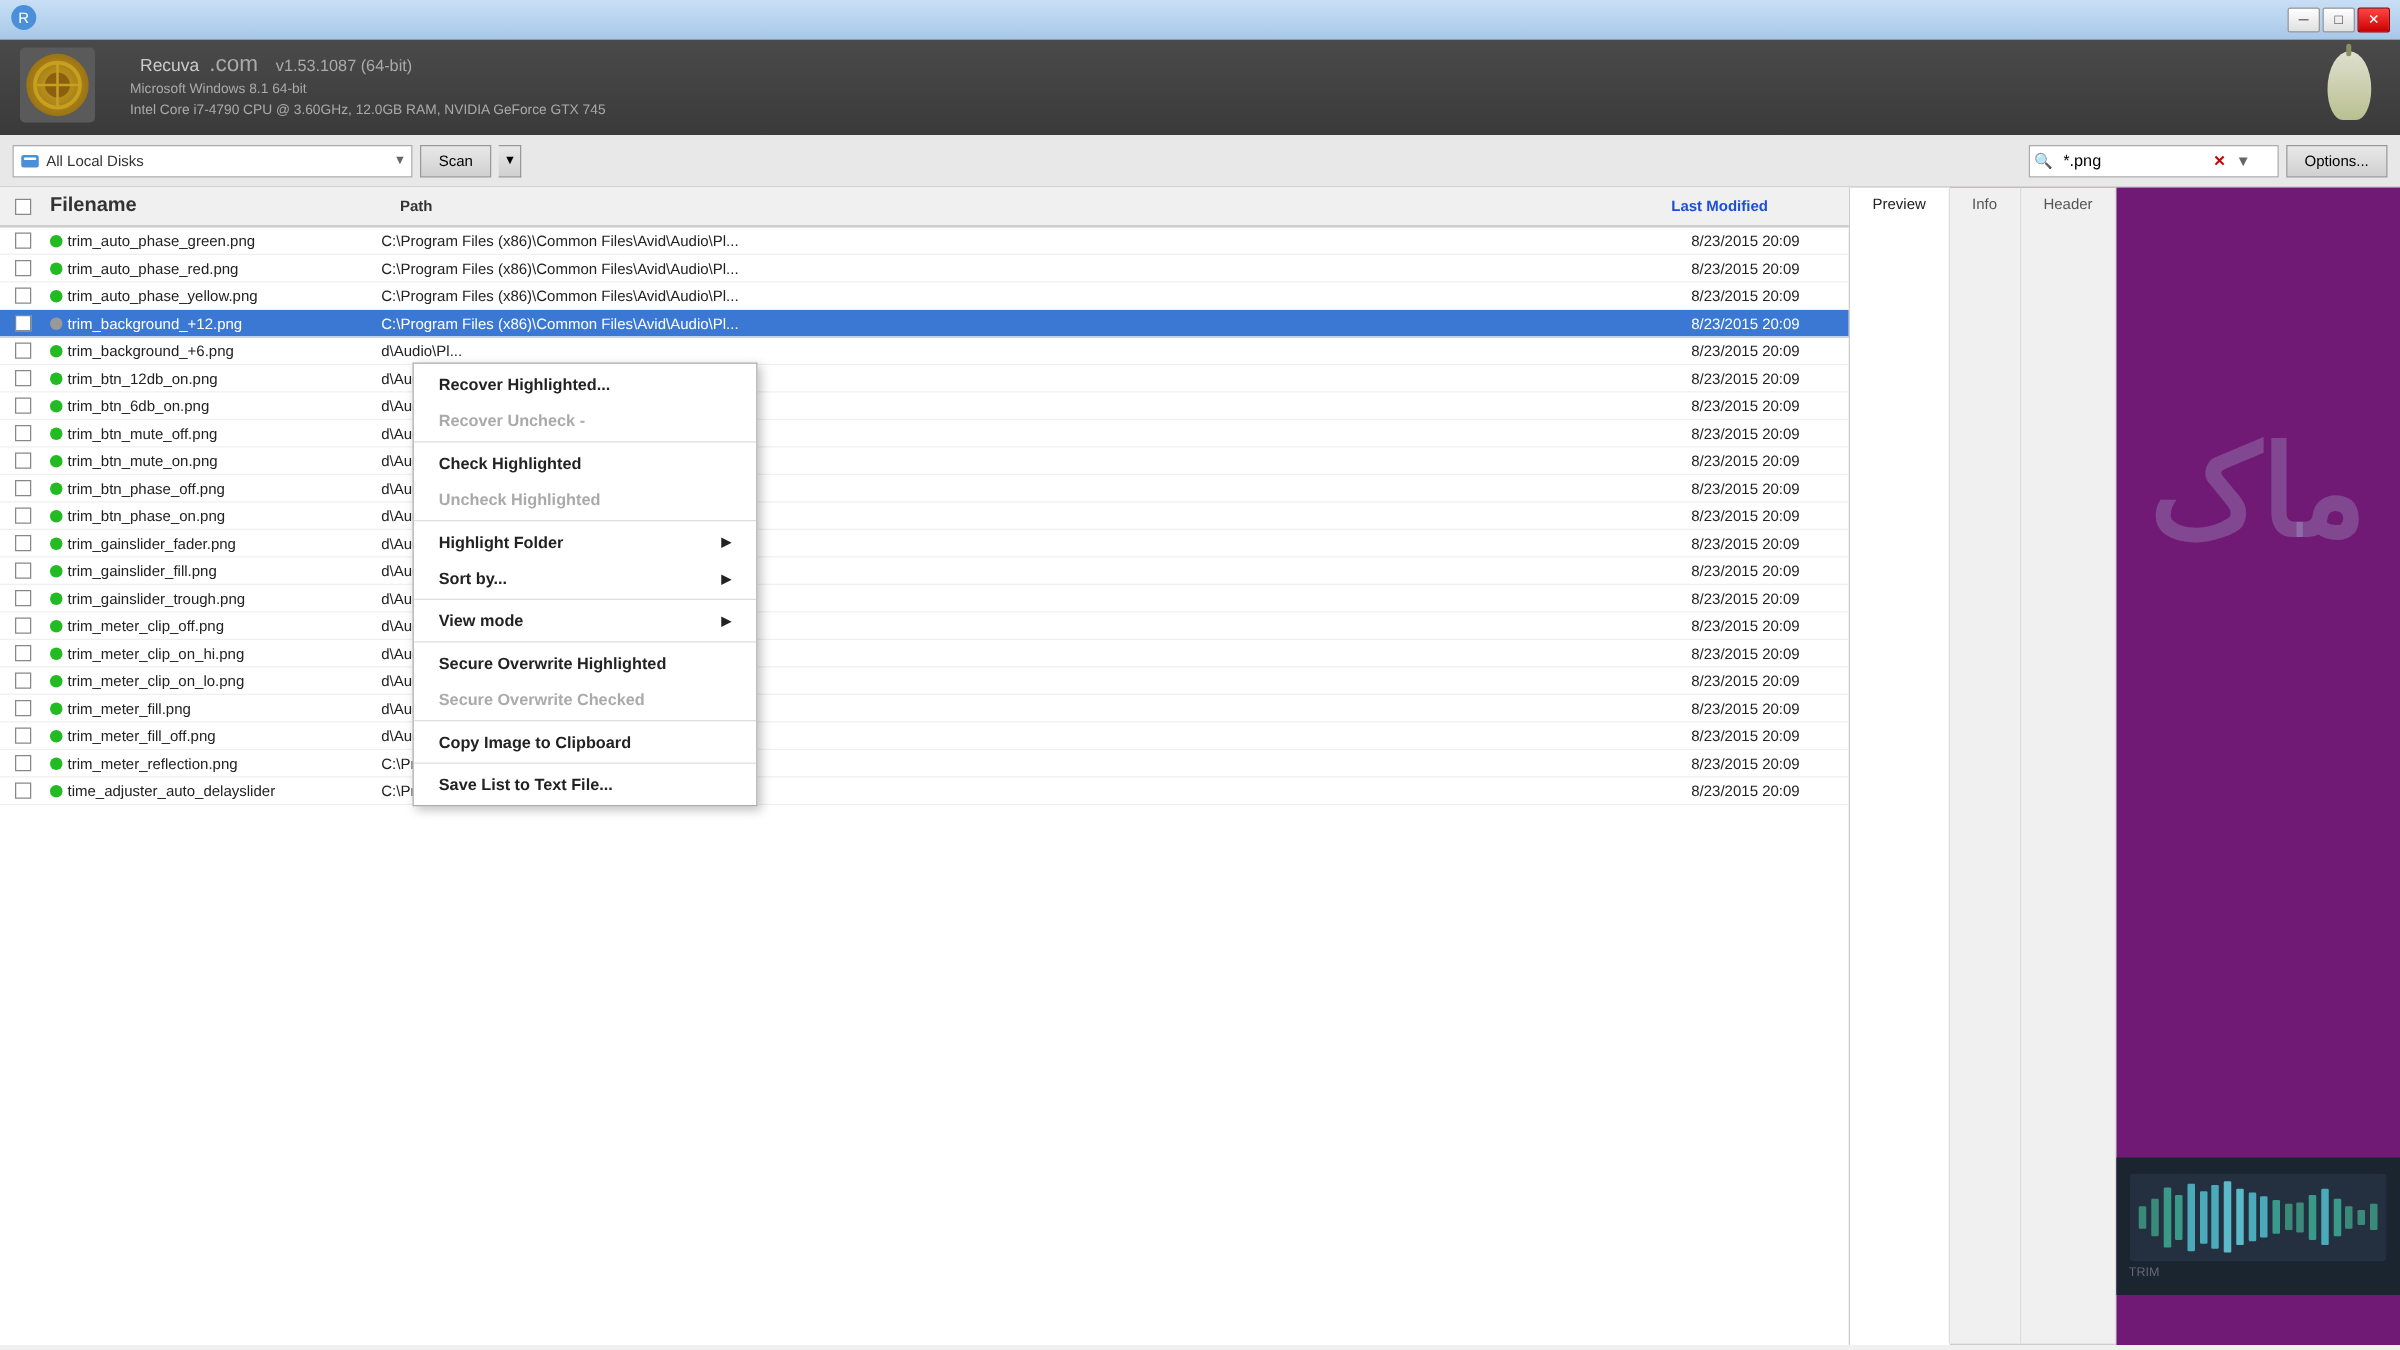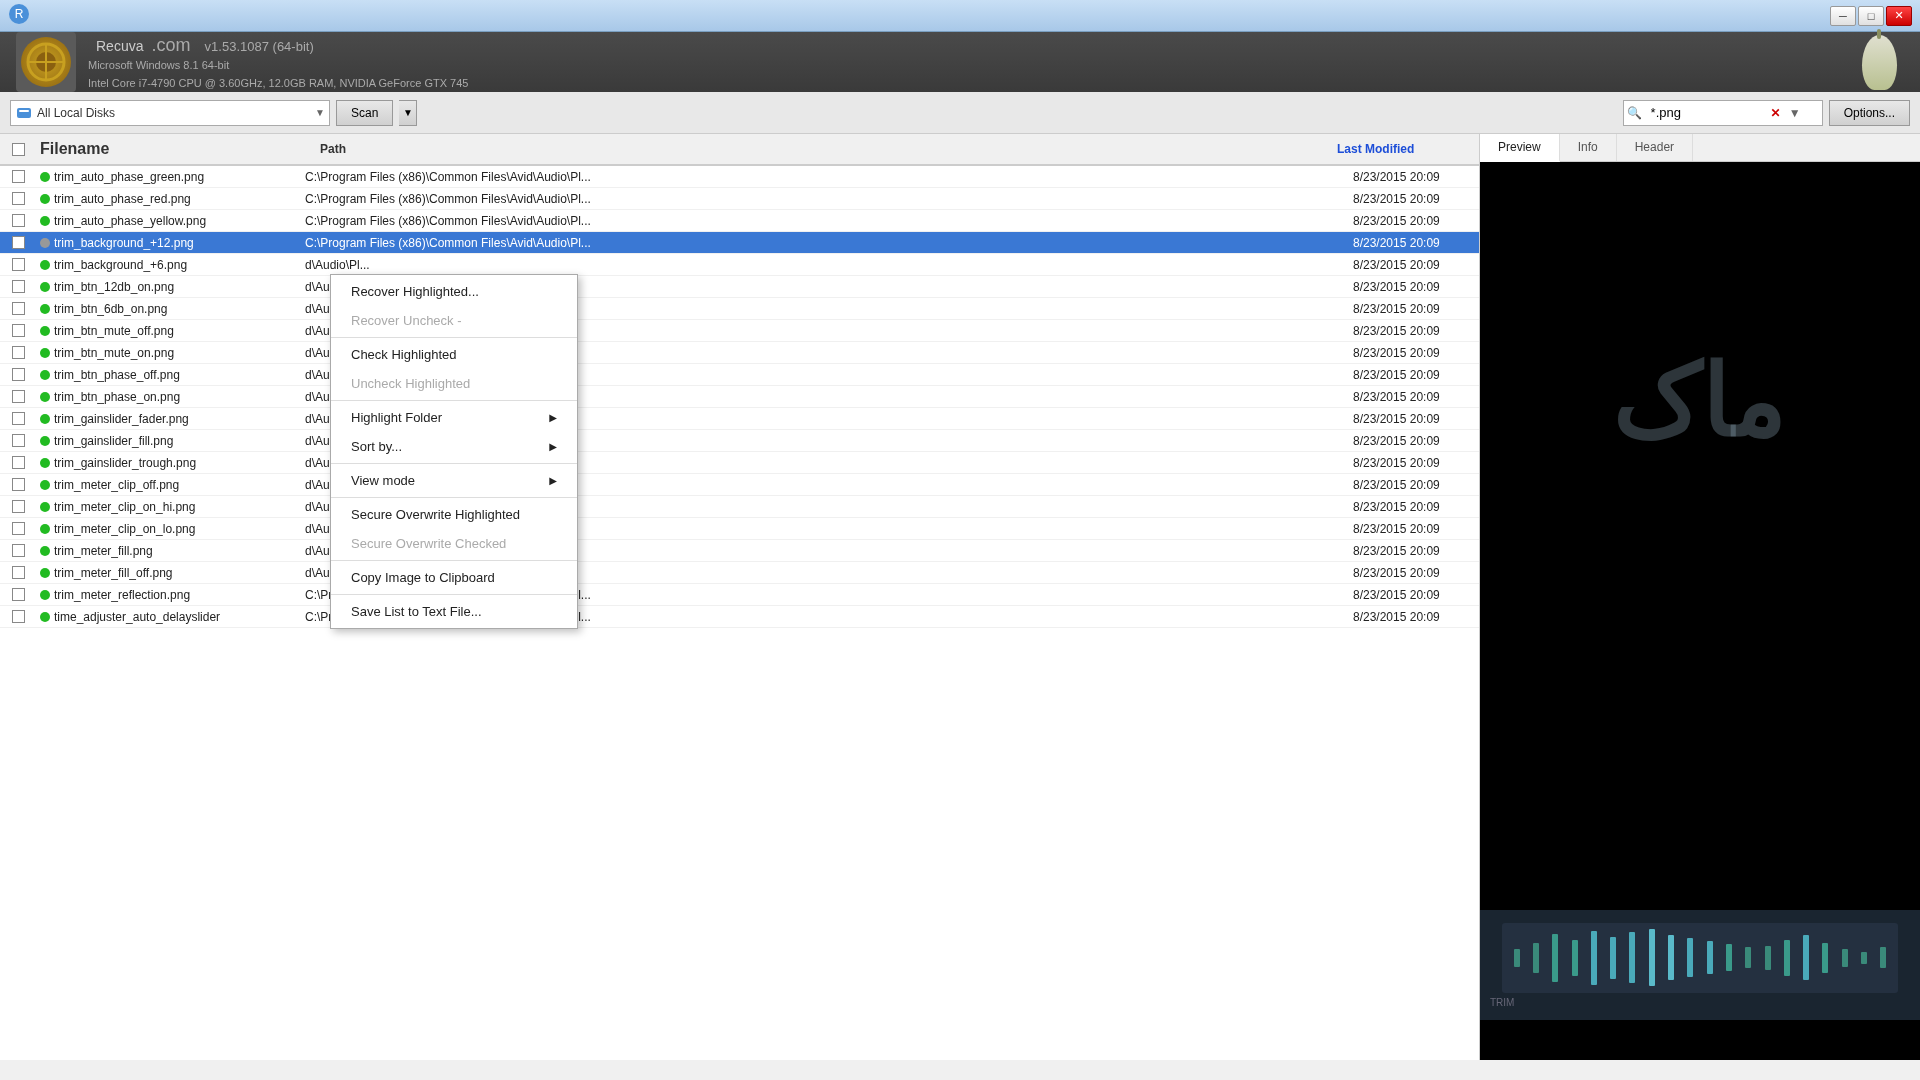--- a/index.html
+++ b/index.html
@@ -23,23 +23,23 @@
       cursor: pointer; display: flex; align-items: center; justify-content: center;
       font-size: 11px; color: #333;
     }
     .titlebar-btn.close { background: linear-gradient(to bottom, #f44, #c00); color: white; border-color: #900; }
 
     
     .app-header {
       background: linear-gradient(to bottom, #4a4a4a, #3a3a3a);
       padding: 10px 16px;
       display: flex;
-      align-items: center;
-      gap: 12px;
-      height: 60px;
+      align-items: flex-end;
+      gap: 28px;
+      height: 76px;
     }
     .app-logo {
       width: 60px; height: 60px;
       background: #5a5a5a;
       border-radius: 4px;
       display: flex; align-items: center; justify-content: center;
       position: relative;
     }
     .app-logo-inner {
       width: 50px; height: 50px;
@@ -167,46 +167,47 @@
       flex: 0 0 130px;
       font-size: 12px; color: #222;
       padding: 0 4px;
     }
 
     
     .context-menu {
       position: absolute;
       left: 330px;
       top: 140px;
-      width: 248px;
+      width: 276px;
       background: white;
       border: 1px solid #aaa;
       box-shadow: 3px 3px 8px rgba(0,0,0,0.25);
       z-index: 100;
       padding: 2px 0;
+      font-weight: bold;
     }
     .menu-item {
       padding: 7px 20px;
       font-size: 13px;
       color: #222;
       cursor: pointer;
       display: flex;
       align-items: center;
       justify-content: space-between;
     }
     .menu-item.disabled { color: #aaa; cursor: default; }
     .menu-separator { height: 1px; background: #ddd; margin: 2px 0; }
     .menu-arrow { font-size: 10px; }
 
     
     .right-panel {
       width: 440px;
       display: flex;
-      flex-direction: column;
-      background: #000000;
+      flex-direction: row;
+      background: #701a75;
       justify-content: flex-end;
     }
     .panel-tabs {
       display: flex;
       border-bottom: 1px solid #ccc;
       background: #f0f0f0;
     }
     .panel-tab {
       padding: 6px 18px;
       font-size: 12px;

